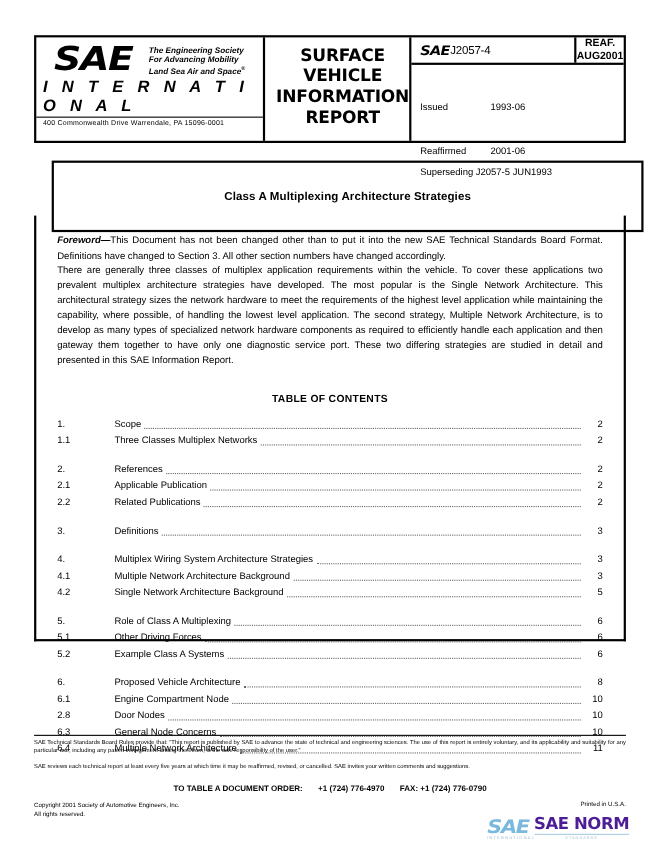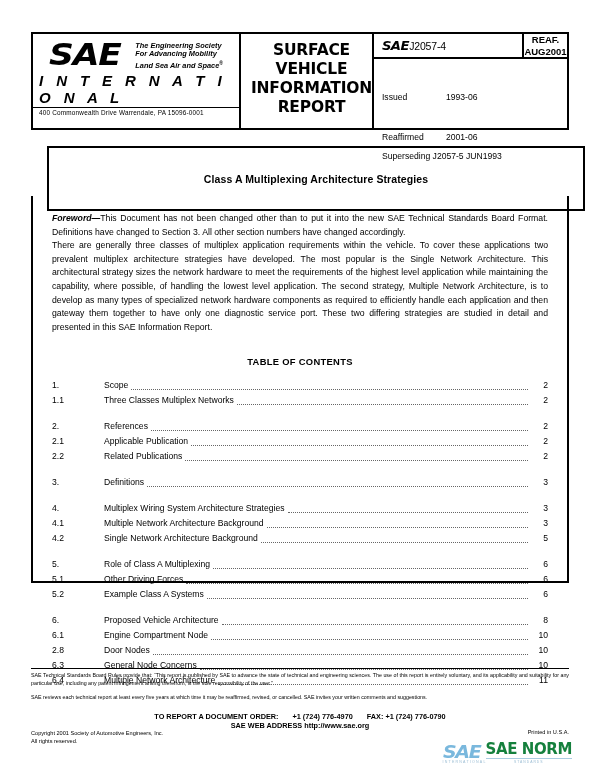--- a/index.html
+++ b/index.html
@@ -143,21 +143,21 @@
     font-weight:bold;font-style:italic;font-size:17px;line-height:17px;
     color:#7ab8dd;letter-spacing:-1.2px;transform:scaleX(1.12);
     transform-origin:left center;
   }
   .wm-sub{
     font-size:3.6px;color:#9bbdd4;letter-spacing:1.2px;
     position:absolute;left:0;top:16px;white-space:nowrap;
   }
   .wm-txt{
     font-family:"DejaVu Sans", sans-serif;
-    font-weight:bold;font-size:15px;line-height:15px;color:#15803d;
+    font-weight:bold;font-size:15px;line-height:15px;color:#4c1d95;
     letter-spacing:-.4px;
   }
   .wm-txt2{
     font-size:3.4px;color:#9bbdd4;letter-spacing:1px;text-align:center;
     border-top:1px solid #a9cce0;margin-top:1px;padding-top:1px;
   }
 </style>
 </head>
 <body>
 
@@ -329,26 +329,22 @@
         </div>
       </div>
   </div>
 
   <div class="ftr">
     <div class="ftr-rule"></div>
     <div class="disc">SAE Technical Standards Board Rules provide that: “This report is published by SAE to advance the state of technical and engineering sciences. The use of this report is entirely voluntary, and its applicability and suitability for any particular use, including any patent infringement arising therefrom, is the sole responsibility of the user.”</div>
     <div class="disc2">SAE reviews each technical report at least every five years at which time it may be reaffirmed, revised, or cancelled. SAE invites your written comments and suggestions.</div>
     <div class="order">
       <div>
-        <span>TO REPORT A DOCUMENT ORDER:</span><span class="sp"></span><span>+1 (724) 776-4970</span><span class="sp"></span><span>FAX:</span>
+        <span>TO TABLE A DOCUMENT ORDER:</span><span class="sp"></span><span>+1 (724) 776-4970</span><span class="sp"></span><span>FAX:</span>
         <span>+1 (724) 776-0790</span>
-      </div>
-      <div>
-        <span>SAE WEB ADDRESS</span>
-        <span>http://www.sae.org</span>
       </div>
     </div>
   </div>
 
   <div class="cr">
     <div>Copyright 2001 Society of Automotive Engineers, Inc.</div>
     <div>All rights reserved.</div>
   </div>
 
   <div class="printed">Printed in U.S.A.</div>

